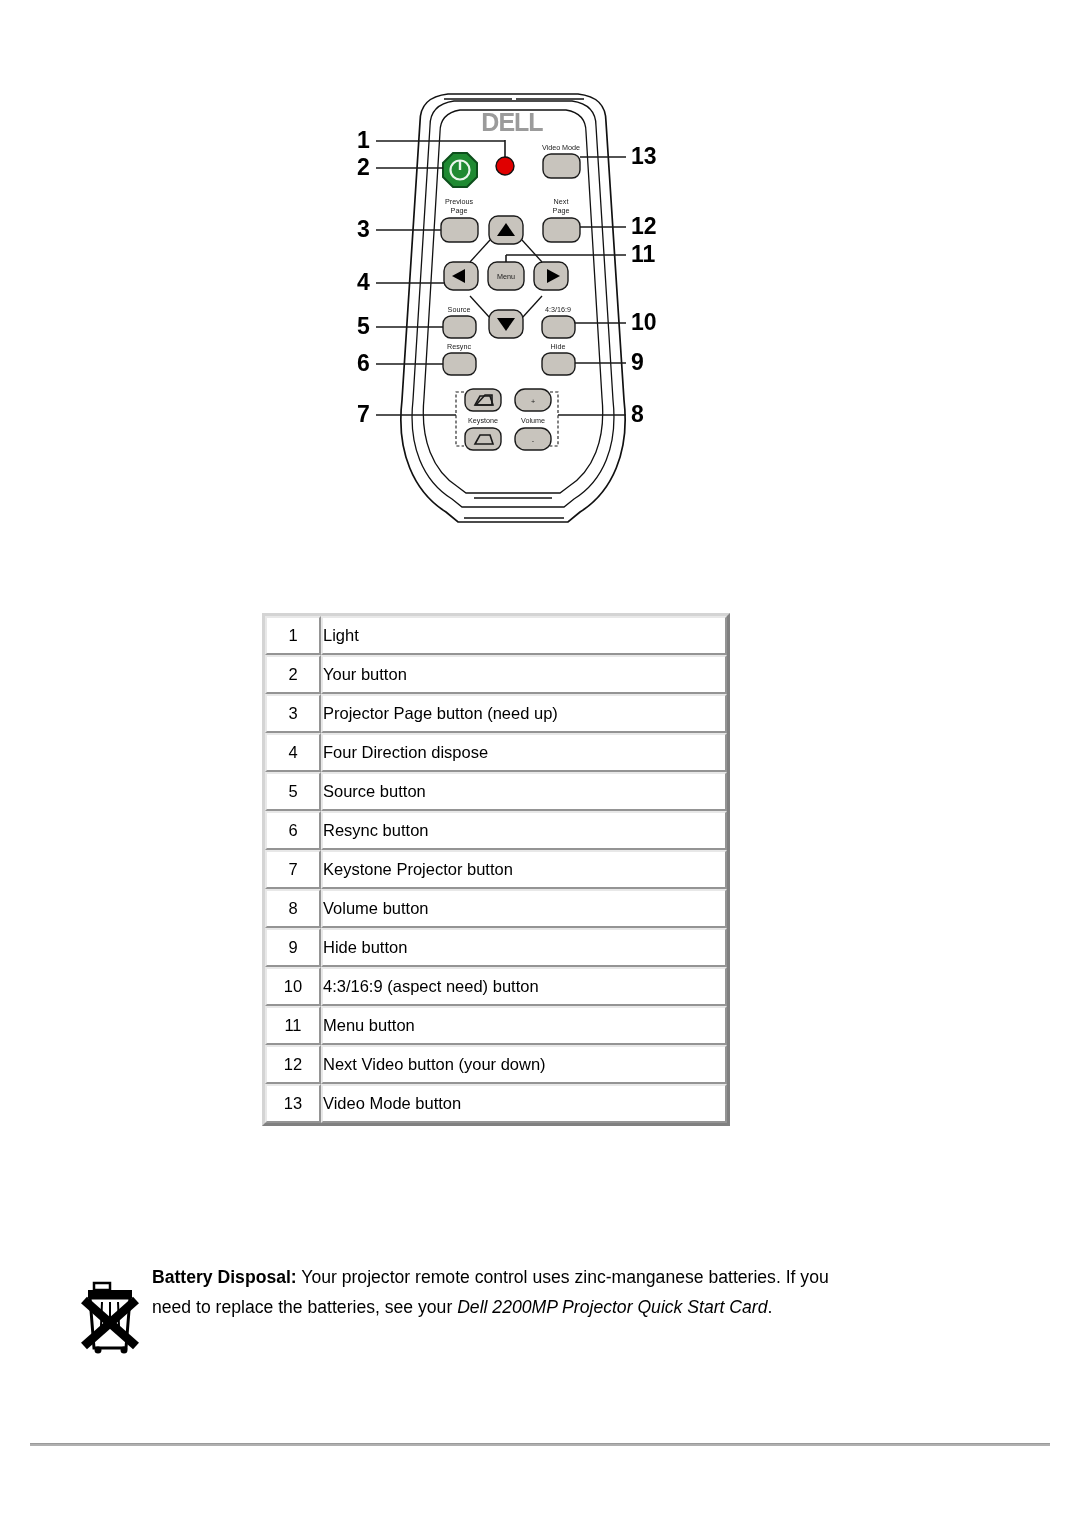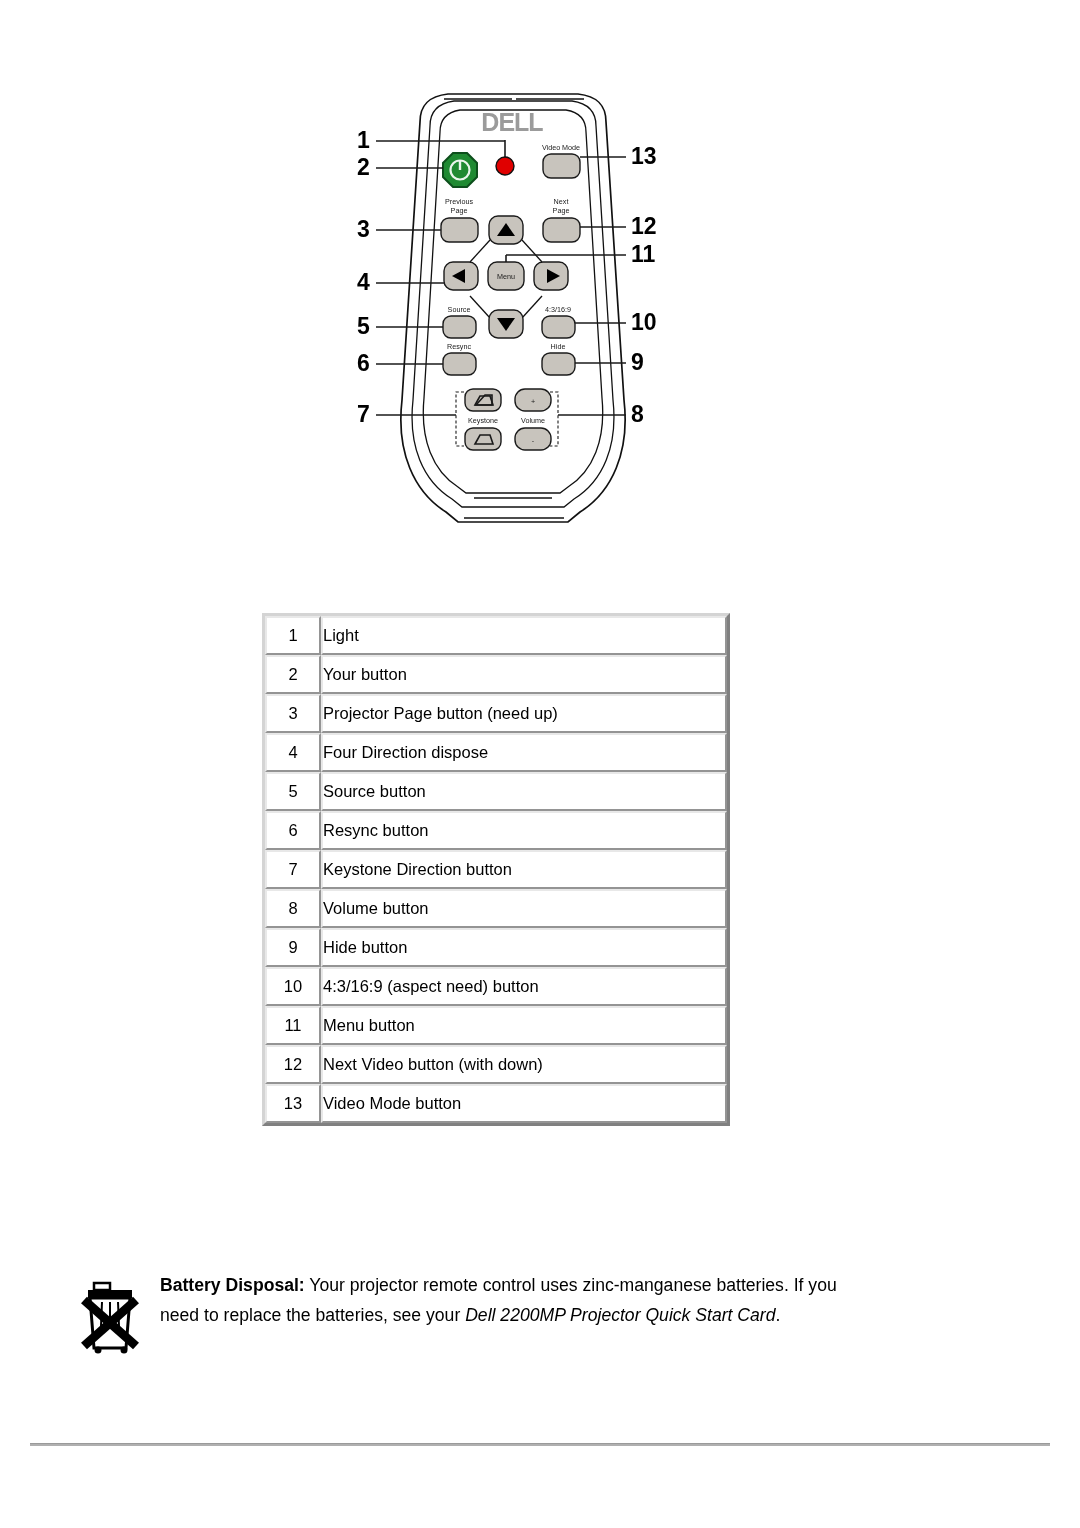--- a/index.html
+++ b/index.html
@@ -123,21 +123,21 @@
   }
   #battery-text {
     position: absolute;
     left: 152px;
     top: 0;
     width: 718px;
     font-size: 17.6px;
     line-height: 30px;
     color: #000;
   }
-  #battery-text p { margin: 8px; }
+  #battery-text p { margin: 0; }
   #battery-text p.second { margin-top: 30px; }
   #battery-text b { font-weight: bold; }
   #battery-text i { font-style: italic; }
 
   
   #footer-rule {
     position: absolute;
     left: 30px;
     top: 1443px;
     width: 1020px;
@@ -375,41 +375,41 @@
         <tr>
           <td class="num-cell">5</td>
           <td class="desc-cell"><b>Source</b><span> button</span></td>
         </tr>
         <tr>
           <td class="num-cell">6</td>
           <td class="desc-cell"><b>Resync</b><span> button</span></td>
         </tr>
         <tr>
           <td class="num-cell">7</td>
-          <td class="desc-cell"><b>Keystone Direction</b><span> button</span></td>
+          <td class="desc-cell"><b>Keystone Projector</b><span> button</span></td>
         </tr>
         <tr>
           <td class="num-cell">8</td>
           <td class="desc-cell"><b>Volume</b><span> button</span></td>
         </tr>
         <tr>
           <td class="num-cell">9</td>
           <td class="desc-cell"><b>Hide</b><span> button</span></td>
         </tr>
         <tr>
           <td class="num-cell">10</td>
           <td class="desc-cell"><b>4:3/16:9</b><span> (aspect need) button</span></td>
         </tr>
         <tr>
           <td class="num-cell">11</td>
           <td class="desc-cell"><b>Menu</b><span> button</span></td>
         </tr>
         <tr>
           <td class="num-cell">12</td>
-          <td class="desc-cell"><b>Next Video</b><span> button (with down)</span></td>
+          <td class="desc-cell"><b>Next Video</b><span> button (your down)</span></td>
         </tr>
         <tr>
           <td class="num-cell">13</td>
           <td class="desc-cell"><b>Video Mode</b><span> button</span></td>
         </tr>
       </tbody>
   </table>
 </div>
 
 <div id="battery-block">

